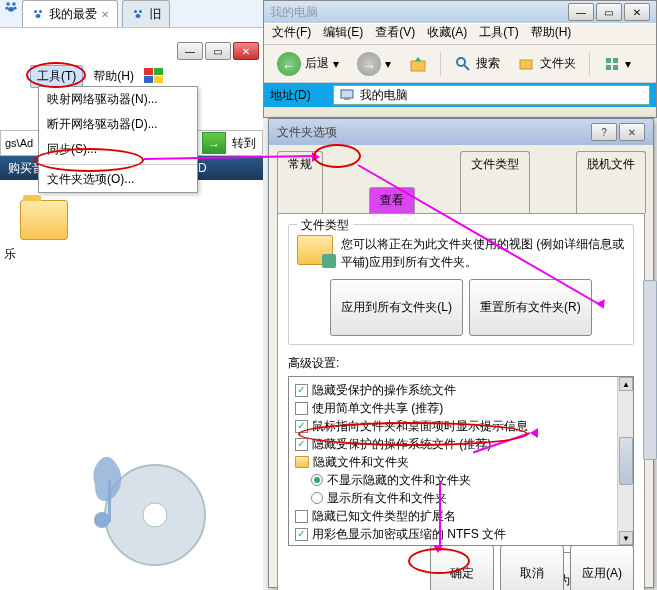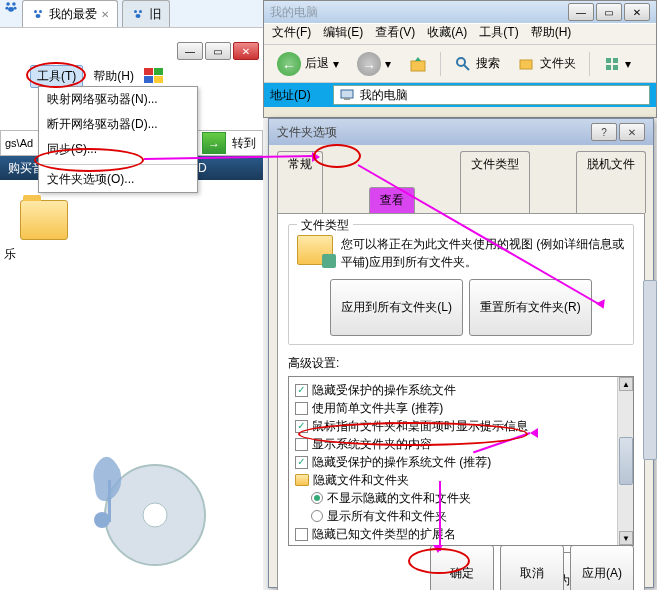--- a/index.html
+++ b/index.html
@@ -305,24 +305,20 @@
           </div>
         <div class="tree-row">
             <span class="chk"></span>
             <span>使用简单文件共享 (推荐)</span>
           </div>
         <div class="tree-row">
             <span class="chk checked"></span>
             <span>鼠标指向文件夹和桌面项时显示提示信息</span>
           </div>
         <div class="tree-row">
-            <span class="chk"></span>
-            <span>显示系统文件夹的内容</span>
-          </div>
-        <div class="tree-row">
             <span class="chk checked"></span>
             <span>隐藏受保护的操作系统文件 (推荐)</span>
           </div>
         <div class="tree-row">
             <span class="folder-mini"></span>
             <span>隐藏文件和文件夹</span>
           </div>
         <div class="tree-row indent1">
             <span class="radio selected"></span>
             <span>不显示隐藏的文件和文件夹</span>

